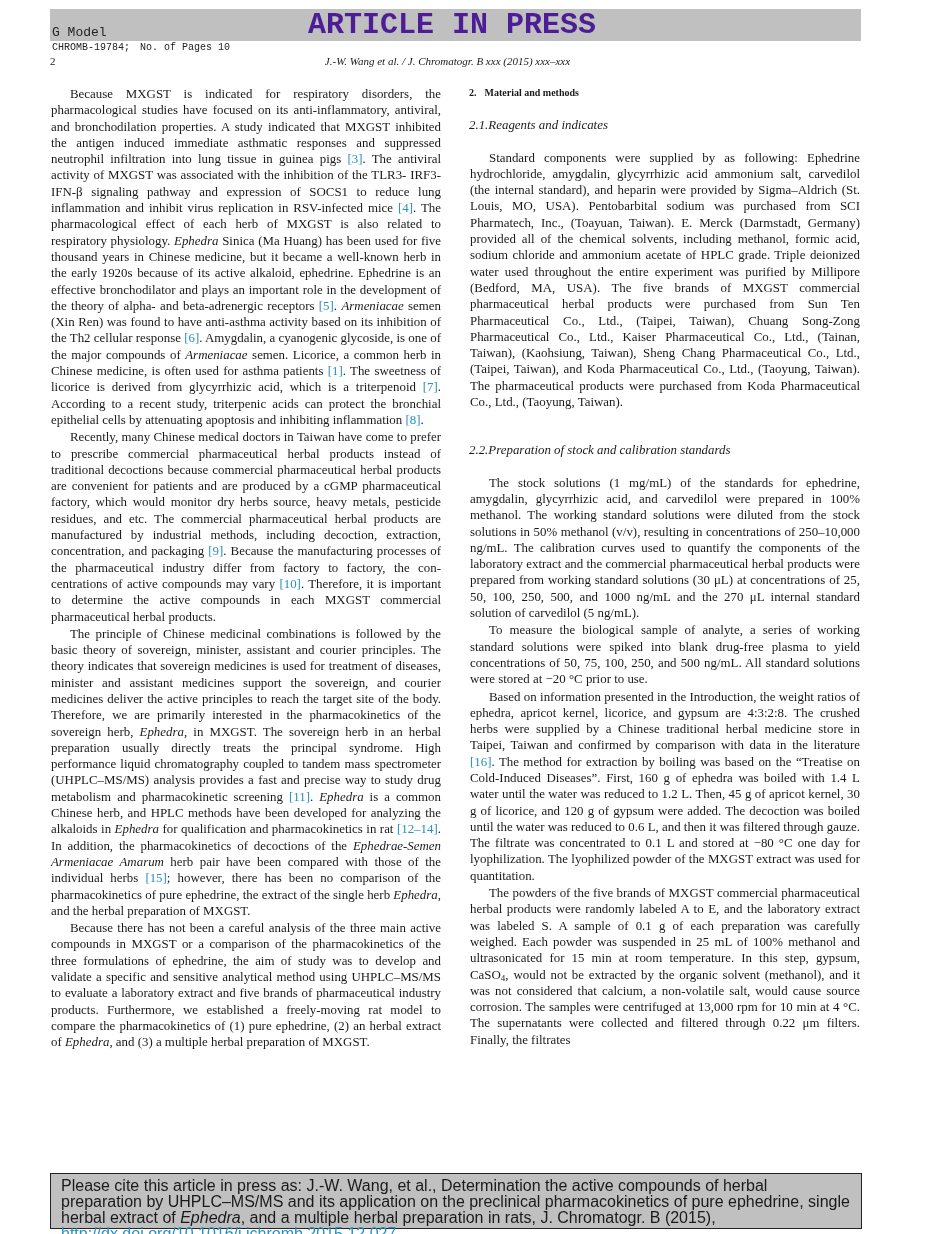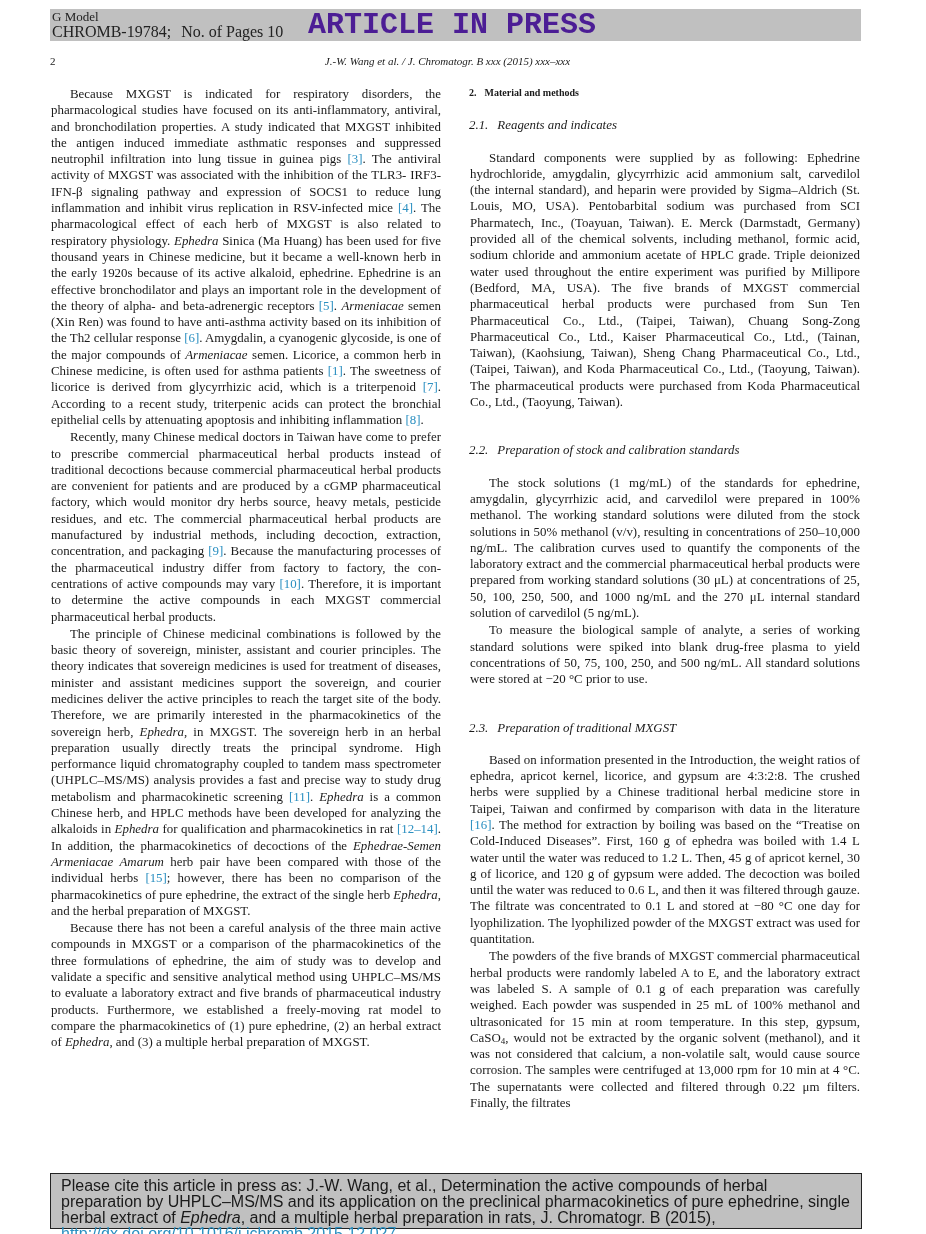--- a/index.html
+++ b/index.html
@@ -1,36 +1,36 @@
 <!DOCTYPE html>
 <html><head>
 <meta charset="utf-8">
 <style>
   html, body { margin: 0; padding: 0; background: #ffffff; }
   body { width: 926px; height: 1234px; position: relative; overflow: hidden;
          font-family: "Liberation Serif", "DejaVu Serif", serif; color: #1a1a1a; }
   .header-bar { position: absolute; left: 50px; top: 9px; width: 811px; height: 32px; background: #c0c0c0; }
-  .hdr-left { position: absolute; left: 2px; top: 0px; font-family: Liberation Serif, serif; color: #222; }
+  .hdr-left { position: absolute; left: 2px; top: 16px; font-family: Liberation Mono, monospace; color: #222; }
   .hdr-model { font-size: 13px; line-height: 15px; }
-  .hdr-code { font-size: 16px; line-height: 15px; }
+  .hdr-code { font-size: 10px; line-height: 15px; }
   .hdr-code span { margin-right: 10px; }
   .hdr-aip { position: absolute; left: 258px; top: -1px; font-family: Liberation Mono, monospace;
              font-weight: bold; font-size: 30px; line-height: 34px; color: #4c1d95; letter-spacing: 0px; }
   .page-num { position: absolute; left: 50px; top: 55px; font-size: 11px; }
   .running-head { position: absolute; left: 0; width: 895px; top: 55px; text-align: center; font-size: 11px; font-style: italic; }
   .col { position: absolute; top: 85px; width: 392px; font-size: 12.9px; line-height: 16.3px; text-align: justify; hyphens: manual; }
   .col-left { left: 50px; }
   .col-right { left: 469px; }
   .col p { margin: 1px; text-indent: 19px; }
   .ref { color: #2a8fc1; }
   .sec-h { font-weight: bold; font-size: 10px; margin: 0 0 16px 0; font-family: "Liberation Serif", serif; }
   .sub-h { font-style: italic; margin: 0 0 16px 0; }
   .sub-h.gap { margin-top: 32px; font-family: Liberation Serif, serif; }
   .sec-num { margin-right: 8px; }
-  .sub-num { margin-right: 9px; }
+  .sub-num { }
   .footer-box { position: absolute; left: 50px; top: 1173px; width: 790px; height: 46px;
                 background: #c0c0c0; border: 1.5px solid #222; padding: 4px 10px 4px 10px;
                 font-family: "Liberation Sans", sans-serif; font-size: 16px; line-height: 16px; color: #1a1a1a; }
   .footer-box .link { color: #2a8fc1; }
   i { font-style: italic; }
   sub { font-size: 9px; vertical-align: -2px; line-height: 0; }
 </style>
 </head>
 <body>
 
@@ -60,18 +60,17 @@
 <div class="col col-right">
   <div class="sec-h"><span class="sec-num">2.</span><span>Material and methods</span></div>
 
   <div class="sub-h"><span class="sub-num">2.1.</span><span>Reagents and indicates</span></div>
   <p>Standard components were supplied by as following: Ephedrine hydrochloride, amygdalin, glycyrrhizic acid ammonium salt, carvedilol (the internal standard), and heparin were provided by Sigma–Aldrich (St. Louis, MO, USA). Pentobarbital sodium was purchased from SCI Pharmatech, Inc., (Toayuan, Taiwan). E. Merck (Darmstadt, Germany) provided all of the chemical solvents, including methanol, formic acid, sodium chloride and ammonium acetate of HPLC grade. Triple deionized water used throughout the entire experiment was purified by Millipore (Bedford, MA, USA). The five brands of MXGST commercial pharmaceutical herbal prod­ucts were purchased from Sun Ten Pharmaceutical Co., Ltd., (Taipei, Taiwan), Chuang Song-Zong Pharmaceutical Co., Ltd., Kaiser Phar­maceutical Co., Ltd., (Tainan, Taiwan), (Kaohsiung, Taiwan), Sheng Chang Pharmaceutical Co., Ltd., (Taipei, Taiwan), and Koda Pharma­ceutical Co., Ltd., (Taoyung, Taiwan). The pharmaceutical products were purchased from Koda Pharmaceutical Co., Ltd., (Taoyung, Taiwan).</p>
 
   <div class="sub-h gap"><span class="sub-num">2.2.</span><span>Preparation of stock and calibration standards</span></div>
   <p>The stock solutions (1 mg/mL) of the standards for ephedrine, amygdalin, glycyrrhizic acid, and carvedilol were prepared in 100% methanol. The working standard solutions were diluted from the stock solutions in 50% methanol (v/v), resulting in concentrations of 250–10,000 ng/mL. The calibration curves used to quantify the components of the laboratory extract and the commercial phar­maceutical herbal products were prepared from working standard solutions (30 μL) at concentrations of 25, 50, 100, 250, 500, and 1000 ng/mL and the 270 μL internal standard solution of carvedilol (5 ng/mL).</p>
   <p>To measure the biological sample of analyte, a series of work­ing standard solutions were spiked into blank drug-free plasma to yield concentrations of 50, 75, 100, 250, and 500 ng/mL. All standard solutions were stored at −20 °C prior to use.</p>
 
-  <div class="sub-h gap"><span class="sub-num">2.3.</span><span>Preparation of traditional MXGST</span></div>
   <p><span>Based on information presented in the Introduction, the weight ratios of ephedra, apricot kernel, licorice, and gypsum are 4:3:2:8. The crushed herbs were supplied by a Chinese traditional herbal medicine store in Taipei, Taiwan and confirmed by comparison with data in the literature </span><a class="ref">[16]</a><span>. The method for extraction by boiling was based on the “Treatise on Cold-Induced Diseases”. First, 160 g of ephedra was boiled with 1.4 L water until the water was reduced to 1.2 L. Then, 45 g of apricot kernel, 30 g of licorice, and 120 g of gypsum were added. The decoction was boiled until the water was reduced to 0.6 L, and then it was filtered through gauze. The fil­trate was concentrated to 0.1 L and stored at −80 °C one day for lyophilization. The lyophilized powder of the MXGST extract was used for quantitation.</span></p>
   <p><span>The powders of the five brands of MXGST commercial pharma­ceutical herbal products were randomly labeled A to E, and the laboratory extract was labeled S. A sample of 0.1 g of each prepara­tion was carefully weighed. Each powder was suspended in 25 mL of 100% methanol and ultrasonicated for 15 min at room temper­ature. In this step, gypsum, CaSO</span><sub>4</sub><span>, would not be extracted by the organic solvent (methanol), and it was not considered that calcium, a non-volatile salt, would cause source corrosion. The samples were centrifuged at 13,000 rpm for 10 min at 4 °C. The supernatants were collected and filtered through 0.22 μm filters. Finally, the filtrates</span></p>
 </div>
 
 <div class="footer-box"><span>Please cite this article in press as: J.-W. Wang, et al., Determination the active compounds of herbal preparation by UHPLC–MS/MS and its application on the preclinical pharmacokinetics of pure ephedrine, single herbal extract of </span><i>Ephedra</i><span>, and a multiple herbal preparation in rats, J. Chromatogr. B (2015), </span><a class="link">http://dx.doi.org/10.1016/j.jchromb.2015.12.027</a></div>
 
 </body></html>

